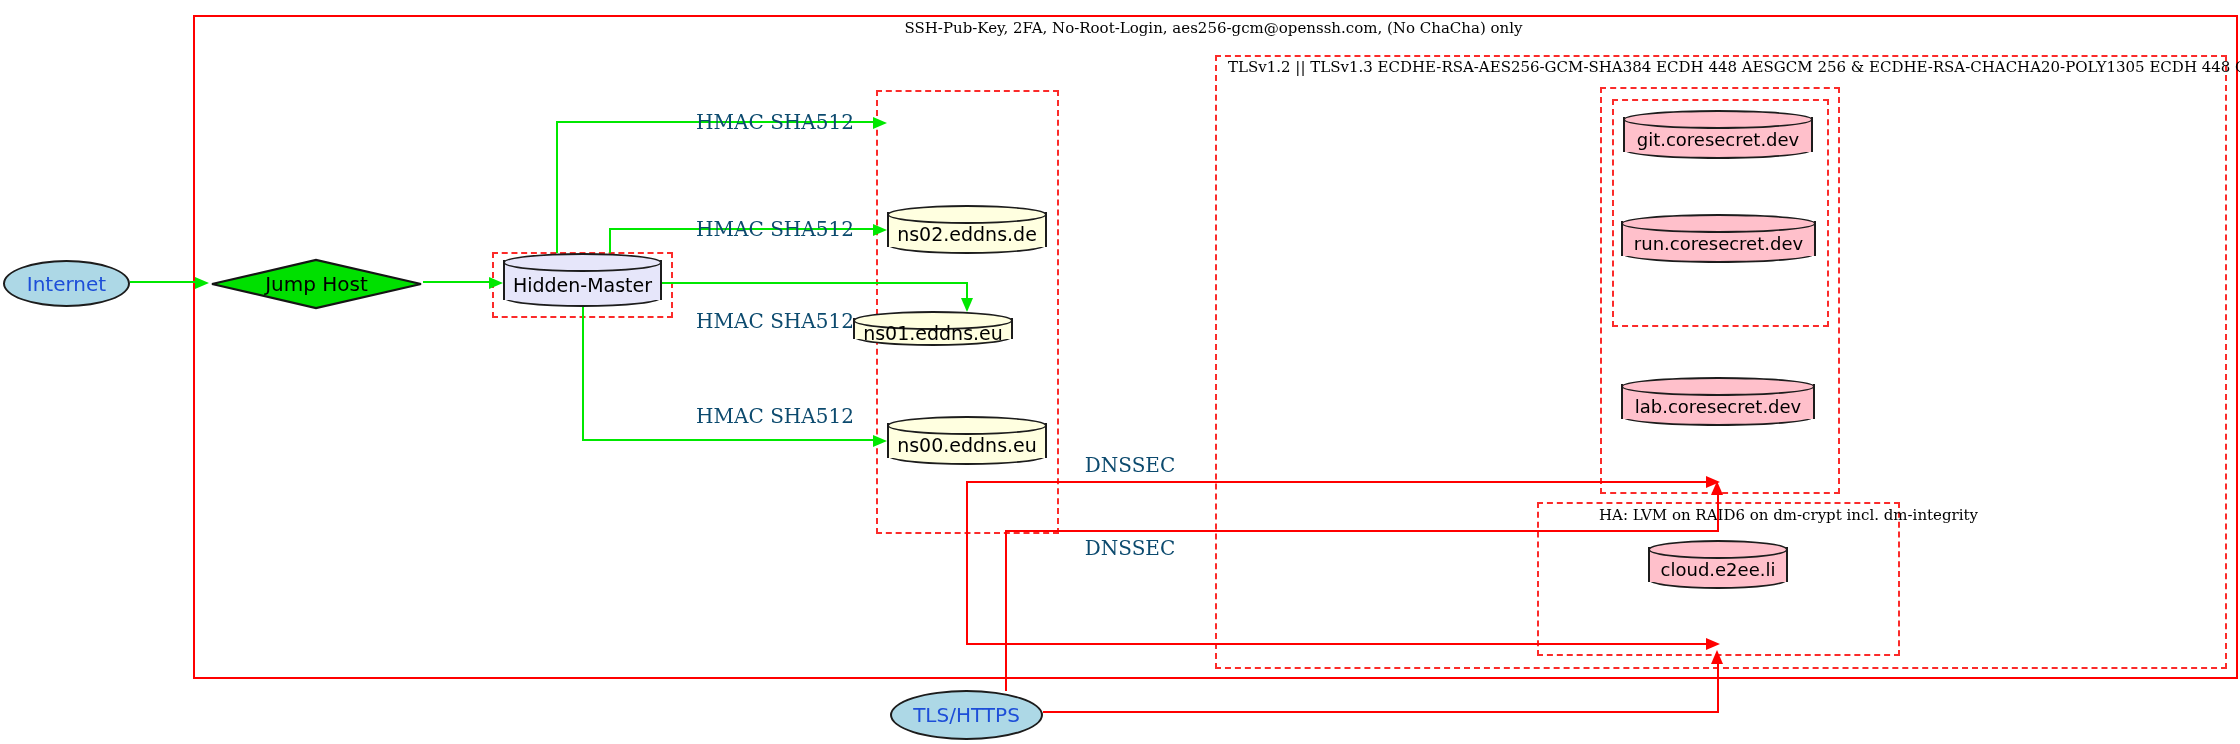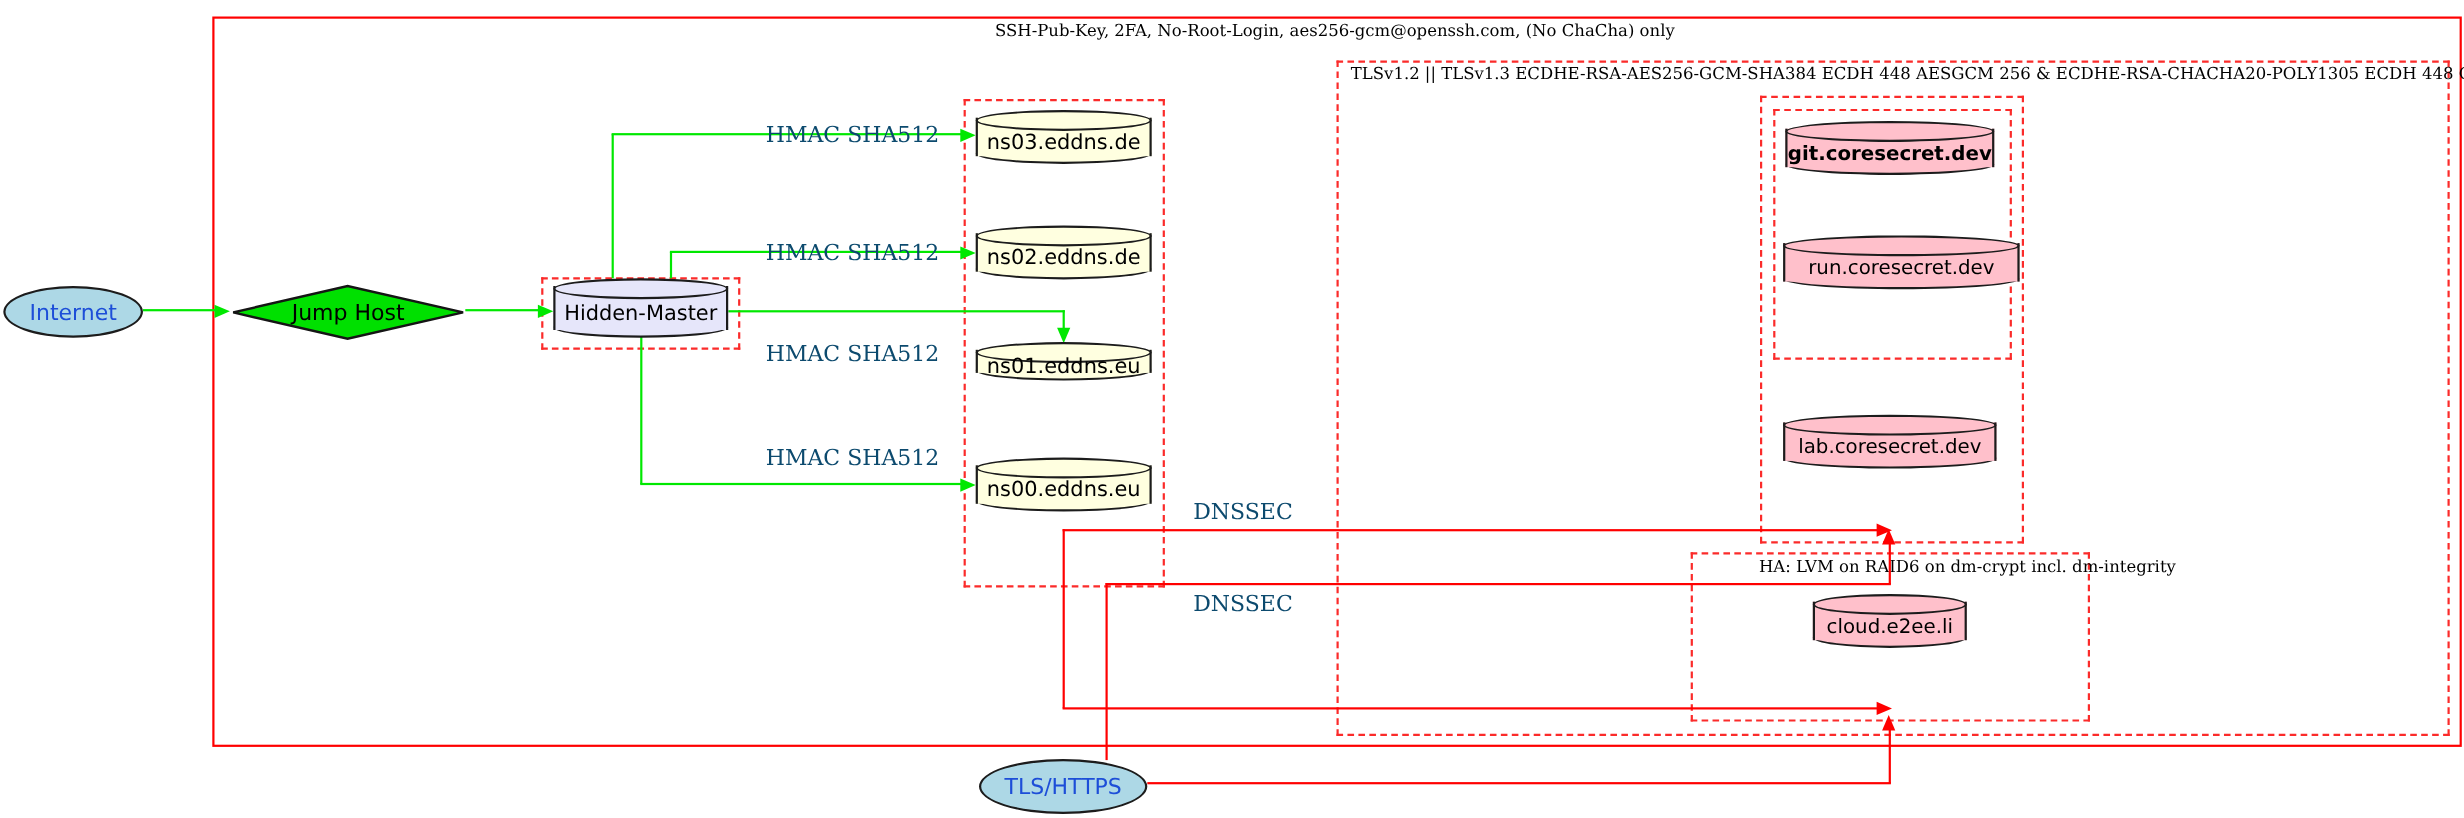--- a/index.html
+++ b/index.html
@@ -121,56 +121,50 @@
     <div class="dlbl">Jump Host</div>
   </div>
 
   <div class="cyl" style="left:503px;top:253px;width:159px;height:54px;--fill:var(--node-lavender);">
     <div class="bot"></div>
       <div class="body"></div>
     <div class="top"></div>
     <div class="lbl">Hidden-Master</div>
   </div>
 
-  <div class="cyl" style="left:887px;top:100px;width:160px;height:49px;--fill:var(--node-yellow);">
-    <div class="bot"></div>
-      <div class="body"></div>
-    <div class="top"></div>
-    <div class="lbl">ns03.eddns.de</div>
-  </div>
 
   <div class="cyl" style="left:887px;top:205px;width:160px;height:49px;--fill:var(--node-yellow);">
     <div class="bot"></div>
       <div class="body"></div>
     <div class="top"></div>
     <div class="lbl">ns02.eddns.de</div>
   </div>
 
-  <div class="cyl" style="left:887px;top:311px;width:160px;height:35px;text-align:center;--fill:var(--node-yellow);">
+  <div class="cyl" style="left:853px;top:311px;width:160px;height:35px;text-align:center;--fill:var(--node-yellow);">
     <div class="bot"></div>
       <div class="body"></div>
     <div class="top"></div>
     <div class="lbl">ns01.eddns.eu</div>
   </div>
 
   <div class="cyl" style="left:887px;top:416px;width:160px;height:49px;--fill:var(--node-yellow);">
     <div class="bot"></div>
       <div class="body"></div>
     <div class="top"></div>
     <div class="lbl">ns00.eddns.eu</div>
   </div>
 
-  <div class="cyl small" style="left:1623px;top:110px;width:190px;height:49px;font-weight:bold;--fill:var(--node-pink);">
+  <div class="cyl small" style="left:1623px;top:110px;width:190px;height:49px;--fill:var(--node-pink);">
     <div class="bot"></div>
       <div class="body"></div>
     <div class="top"></div>
     <div class="lbl">git.coresecret.dev</div>
   </div>
 
-  <div class="cyl small" style="left:1621px;top:214px;width:215px;height:49px;--fill:var(--node-pink);">
+  <div class="cyl small" style="left:1621px;top:214px;width:195px;height:49px;--fill:var(--node-pink);">
     <div class="bot"></div>
       <div class="body"></div>
     <div class="top"></div>
     <div class="lbl">run.coresecret.dev</div>
   </div>
 
   <div class="cyl small" style="left:1621px;top:377px;width:194px;height:49px;--fill:var(--node-pink);">
     <div class="bot"></div>
       <div class="body"></div>
     <div class="top"></div>

